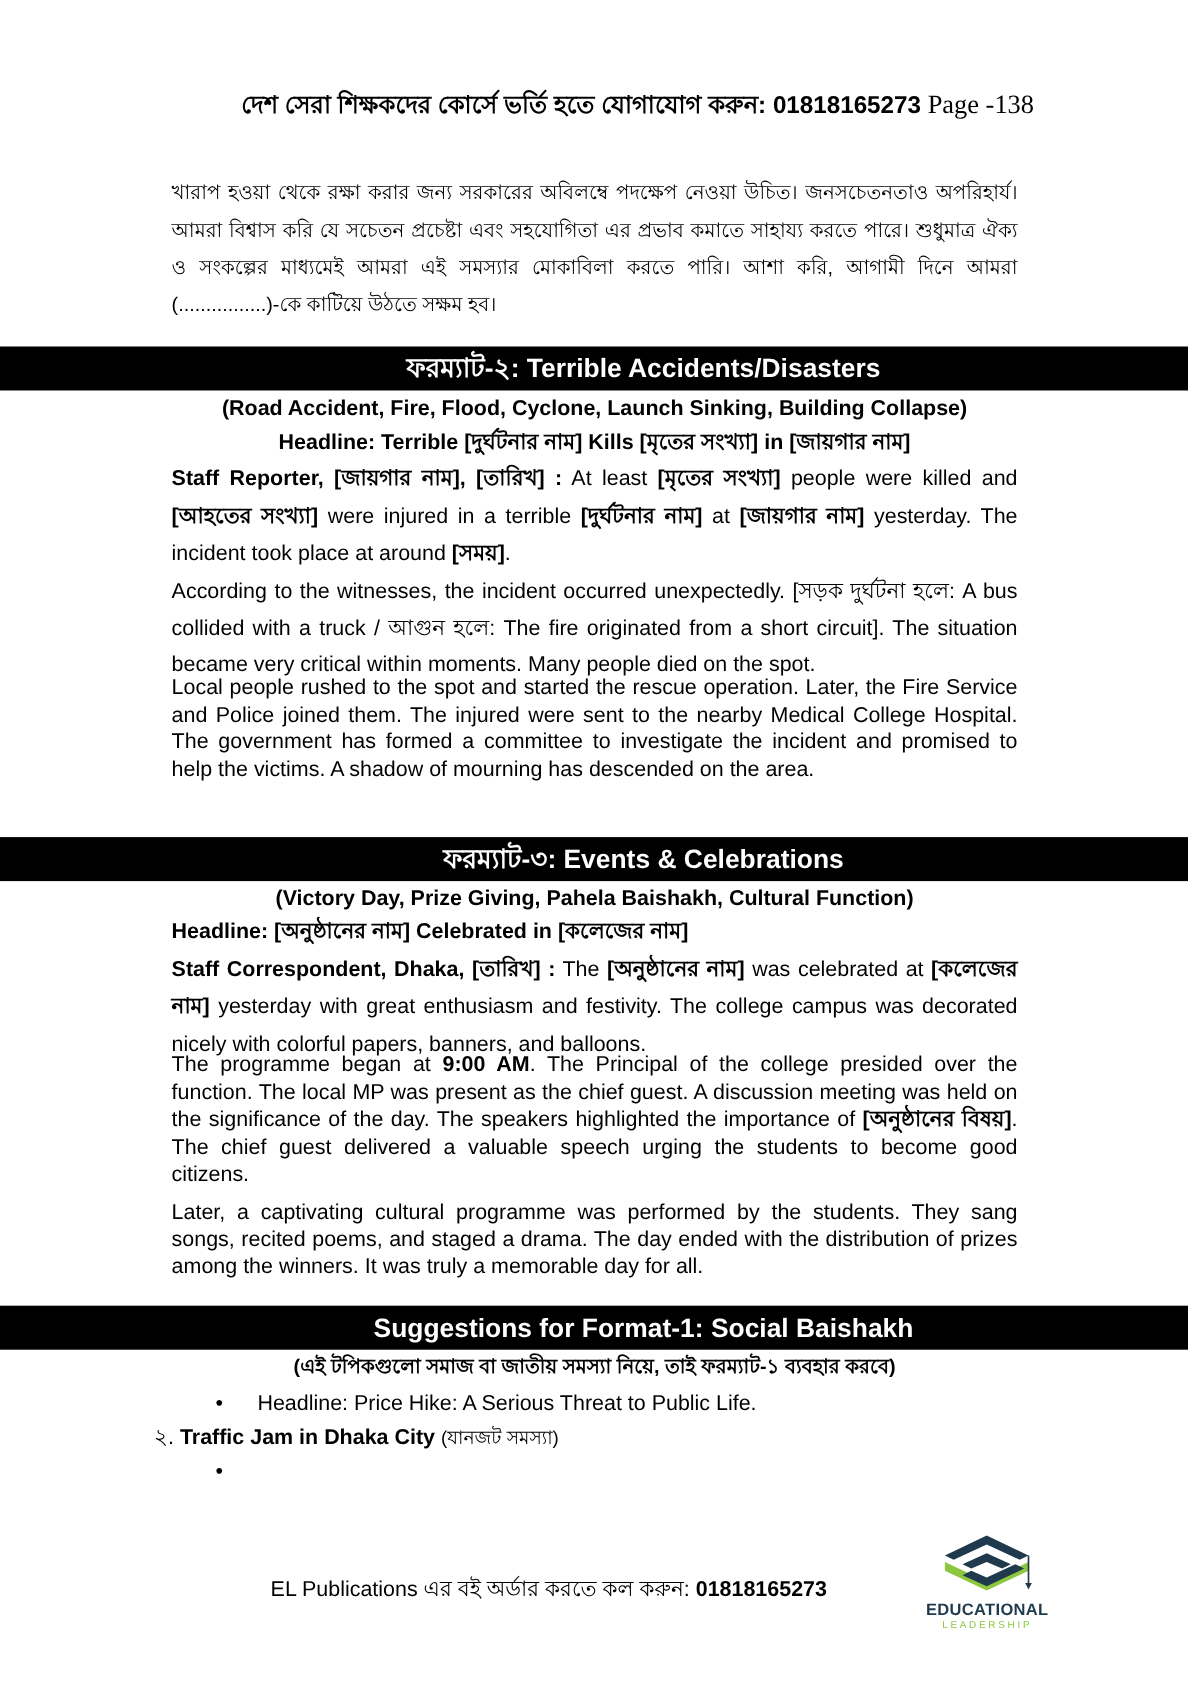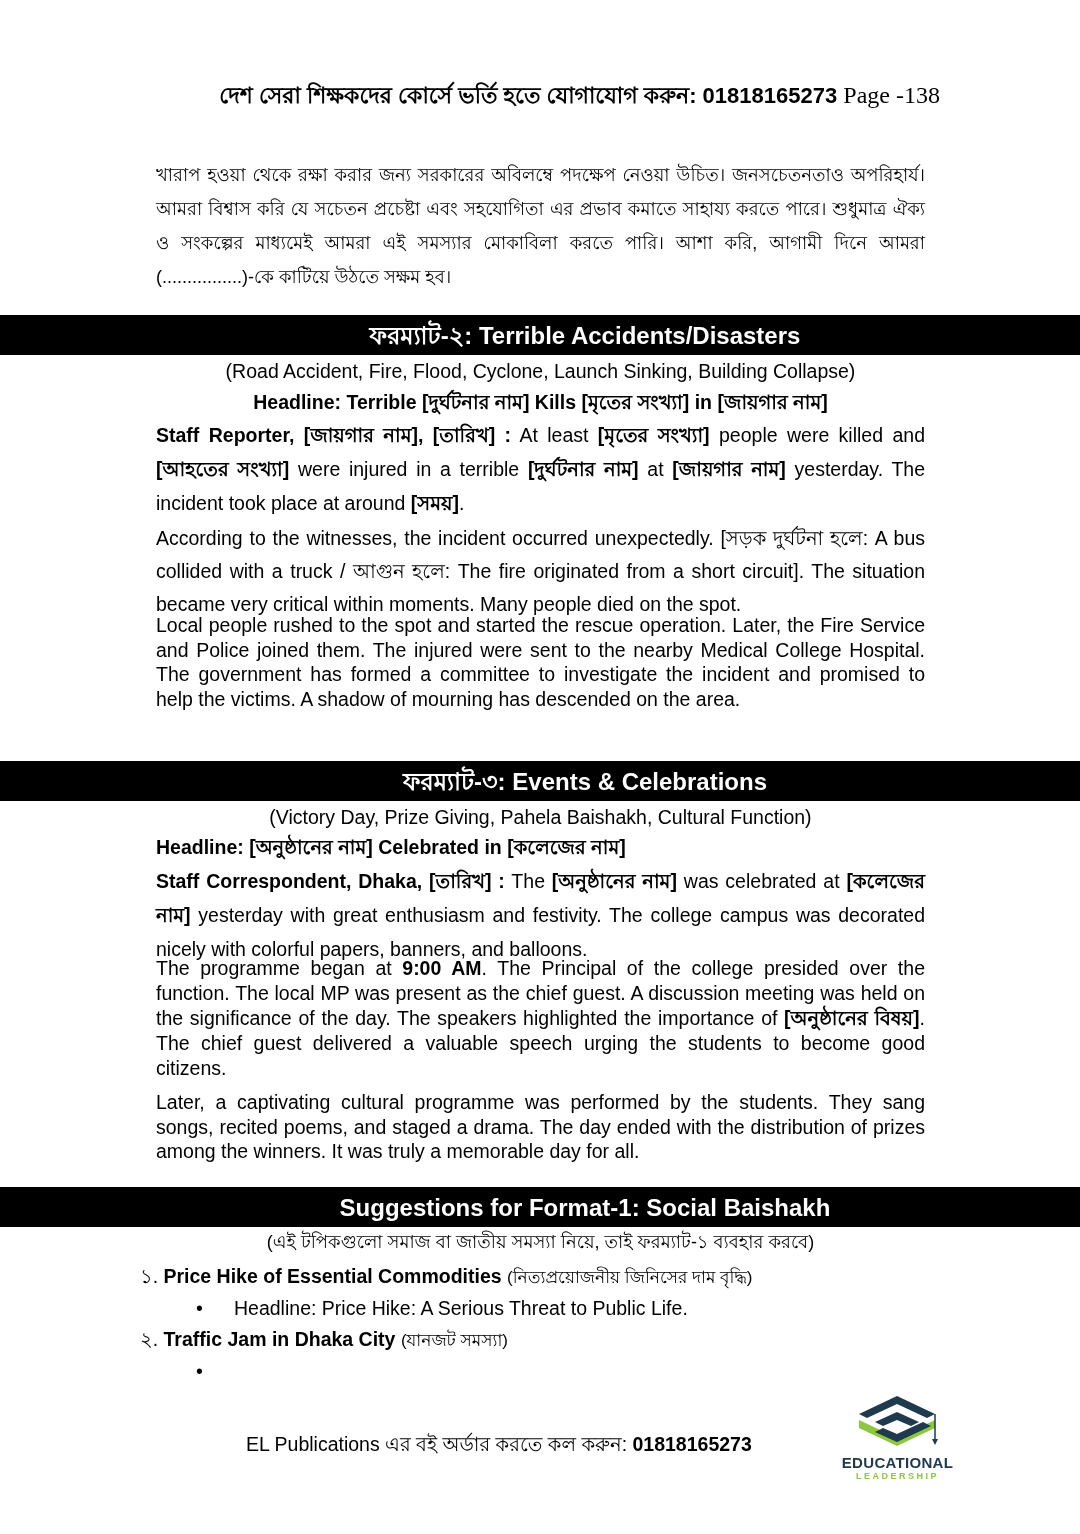--- a/index.html
+++ b/index.html
@@ -7,30 +7,30 @@
          font-family: "Liberation Sans", "DejaVu Sans", sans-serif; color: #000; }
   .abs { position: absolute; }
   .page-header { left: 0; top: 78px; width: 924px; text-align: right; font-size: 22px; font-weight: bold; white-space: nowrap; padding-left: 16px; }
   .page-header .page-num { font-family: "Liberation Serif", "DejaVu Serif", serif; font-weight: normal; font-size: 24px; }
   .intro { left: 156px; top: 158px; width: 769px; font-size: 18px; line-height: 34px; text-align: justify; }
   .bar { left: 0; width: 1080px; height: 40px; background: #000; color: #fff; text-align: center;
          font-size: 24px; font-weight: bold; line-height: 42px; padding-left: 45px; }
   .para { left: 156px; width: 769px; font-size: 19.5px; text-align: justify; }
   .tight { line-height: 24.5px; }
   .loose { line-height: 34px; }
-  .centered { text-align: center; }
+  .centered { text-align: center; font-weight: bold; }
   .b { font-weight: bold; }
   .list { left: 140px; width: 800px; font-size: 19.5px; line-height: 31px; }
   .list .item-title { white-space: nowrap; }
   .list .sub { padding-left: 94px; position: relative; white-space: nowrap; }
   .list .sub .bullet { position: absolute; left: 56px; }
   .footer { left: 246px; top: 1430px; font-size: 19.5px; white-space: nowrap; }
   .logo { left: 835px; top: 1392px; width: 125px; height: 95px; }
   .logo-text1 { display: block; text-align: center; font-weight: bold; color: #1e3a4c; font-size: 15px; letter-spacing: 0.3px; }
-  .logo-text2 { display: block; text-align: center; font-weight: bold; color: #8dc63f; font-size: 9px; letter-spacing: 2.5px; }
+  .logo-text2 { display: block; text-align: center; font-weight: normal; color: #8dc63f; font-size: 9px; letter-spacing: 2.5px; }
 </style>
 </head>
 <body>
 
 <div class="abs page-header">
   <span>দেশ সেরা শিক্ষকদের কোর্সে ভর্তি হতে যোগাযোগ করুন: 01818165273</span>
   <span class="page-num">Page -138</span>
 </div>
 
 <div class="abs intro">খারাপ হওয়া থেকে রক্ষা করার জন্য সরকারের অবিলম্বে পদক্ষেপ নেওয়া উচিত। জনসচেতনতাও অপরিহার্য। আমরা বিশ্বাস করি যে সচেতন প্রচেষ্টা এবং সহযোগিতা এর প্রভাব কমাতে সাহায্য করতে পারে। শুধুমাত্র ঐক্য ও সংকল্পের মাধ্যমেই আমরা এই সমস্যার মোকাবিলা করতে পারি। আশা করি, আগামী দিনে আমরা (................)-কে কাটিয়ে উঠতে সক্ষম হব।</div>
@@ -56,25 +56,20 @@
 </div>
 <div class="abs para" style="top:956px; line-height:25px;">
   <span>The programme began at </span><span class="b">9:00 AM</span><span>. The Principal of the college presided over the function. The local MP was present as the chief guest. A discussion meeting was held on the significance of the day. The speakers highlighted the importance of </span><span class="b">[অনুষ্ঠানের বিষয়]</span><span>. The chief guest delivered a valuable speech urging the students to become good citizens.</span>
 </div>
 <div class="abs para tight" style="top:1090px;">Later, a captivating cultural programme was performed by the students. They sang songs, recited poems, and staged a drama. The day ended with the distribution of prizes among the winners. It was truly a memorable day for all.</div>
 
 <div class="abs bar" style="top:1187px;">Suggestions for Format-1: Social Baishakh</div>
 <div class="abs para centered" style="top:1229px; line-height:26px; font-size:18px;">(এই টপিকগুলো সমাজ বা জাতীয় সমস্যা নিয়ে, তাই ফরম্যাট-১ ব্যবহার করবে)</div>
 
 <div class="abs list" style="top:1261px;">
-  <div class="item-title">
-    <span>১.</span>
-    <span class="b">Price Hike of Essential Commodities</span>
-    <span style="font-size:17px;">(নিত্যপ্রয়োজনীয় জিনিসের দাম বৃদ্ধি)</span>
-  </div>
   <div class="sub">
     <span class="bullet">•</span>
     <span>Headline: Price Hike: A Serious Threat to Public Life.</span>
   </div>
   <div class="item-title">
     <span>২.</span>
     <span class="b">Traffic Jam in Dhaka City</span>
     <span style="font-size:17px;">(যানজট সমস্যা)</span>
   </div>
   <div class="sub">

